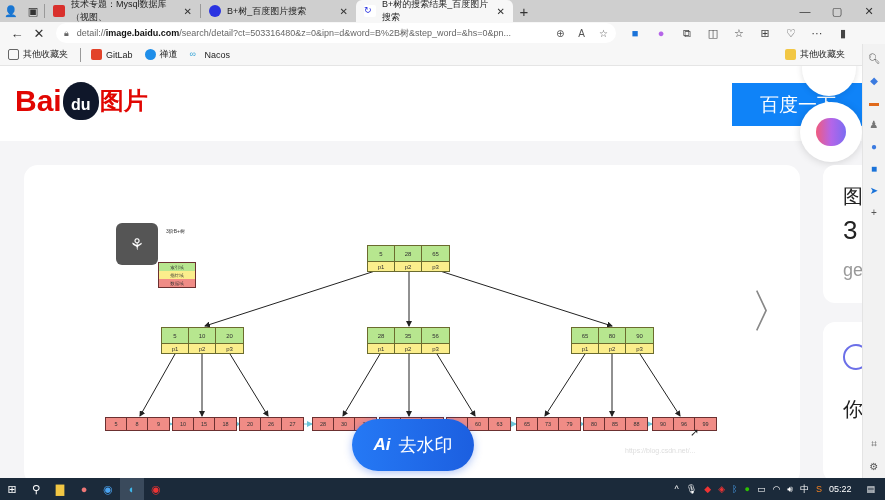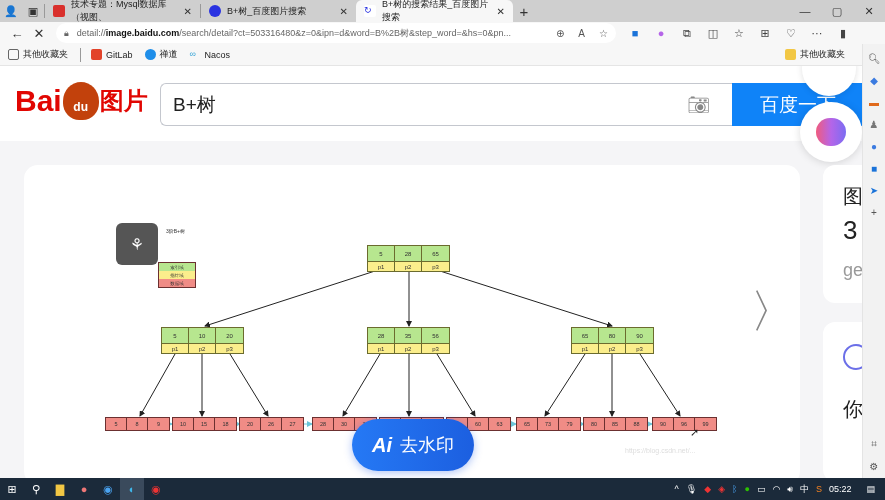--- a/index.html
+++ b/index.html
@@ -19,21 +19,21 @@
 .urlbox b{color:#111;font-weight:bold}
 .urlbox .r{margin-left:auto;display:flex;gap:14px;color:#555;font-size:10px}
 .tools{display:flex;gap:12px;margin-left:12px;align-items:center}
 .tools span{width:14px;height:14px;display:flex;align-items:center;justify-content:center;font-size:11px;color:#444}
 .bm{position:absolute;left:0;top:44px;width:885px;height:22px;background:#f7f7f7;display:flex;align-items:center;padding-left:8px;font-size:9px;color:#222;border-bottom:1px solid #e5e5e5}
 .bm .item{display:flex;align-items:center;margin-right:12px}
 .bm .ico{width:11px;height:11px;margin-right:4px;border-radius:2px}
 .page{position:absolute;left:0;top:66px;width:862px;height:412px;background:#f5f5f7;overflow:hidden}
 .header{position:absolute;left:0;top:0;width:862px;height:75px;background:#fff}
 .logo{position:absolute;left:15px;top:12px;height:46px;display:flex;align-items:center;font-weight:bold;font-size:30px;color:#e10602}
-.logo .paw{width:36px;height:38px;background:#c2410c;border-radius:50% 50% 45% 45%;color:#fff;font-size:12px;display:flex;align-items:flex-end;justify-content:center;padding-bottom:6px;margin:0 1px}
+.logo .paw{width:36px;height:38px;background:#0f172a;border-radius:50% 50% 45% 45%;color:#fff;font-size:16px;display:flex;align-items:flex-end;justify-content:center;padding-bottom:6px;margin:0 1px}
 .logo .cn{font-size:24px;color:#e10602}
 .search{position:absolute;left:160px;top:17px;width:572px;height:43px;border:1px solid #c4c7ce;border-right:none;background:#fff;border-radius:6px 0 0 6px;display:flex;align-items:center;padding-left:12px;font-size:19px;color:#222}
 .search .cam{position:absolute;right:22px;top:10px;font-size:18px;color:#888}
 .sbtn{position:absolute;left:732px;top:17px;width:130px;height:43px;background:#0f83f8;color:#fff;font-size:19px;display:flex;align-items:center;padding-left:28px}
 .float1{position:absolute;left:802px;top:-24px;width:54px;height:54px;background:#fff;border-radius:50%;box-shadow:0 1px 6px rgba(0,0,0,.12)}
 .float2{position:absolute;left:800px;top:36px;width:62px;height:60px;background:#fff;border-radius:50%;box-shadow:0 1px 8px rgba(0,0,0,.14);display:flex;align-items:center;justify-content:center}
 .brain{width:30px;height:28px;border-radius:14px;background:linear-gradient(90deg,#f05b7e,#b565e8,#7b6cf2)}
 .card{position:absolute;left:24px;top:99px;width:776px;height:320px;background:#fff;border-radius:14px}
 .arrow-r{position:absolute;left:750px;top:215px;font-size:46px;color:#888;font-weight:lighter}
 .side-card{position:absolute;left:823px;top:99px;width:40px;height:138px;background:#fff;border-radius:12px 0 0 12px;overflow:hidden}
@@ -46,21 +46,21 @@
 .node .p{background:#fbee8c;height:10px;border-top:1px solid #6b6b2e}
 .leaf{position:absolute;display:flex;border:1px solid #6b3030;height:14px}
 .leaf .c{width:21px;height:12px;display:flex;align-items:center;justify-content:center;font-size:5.5px;color:#333;background:#f08c86;border-right:1px solid #6b3030}
 .leaf .c:last-child{border-right:none}
 .tree-svg{position:absolute;left:0;top:0}
 .legend-icon{position:absolute;left:116px;top:223px;width:42px;height:42px;border-radius:6px;background:#555;display:flex;align-items:center;justify-content:center;color:#fff;font-size:16px}
 .legend-title{position:absolute;left:166px;top:228px;font-size:5px;color:#333}
 .legend-box{position:absolute;left:158px;top:262px;width:38px;border:1px solid #6b3030}
 .legend-box div{height:8px;font-size:4.5px;display:flex;align-items:center;justify-content:center;color:#333}
 .wm{position:absolute;left:352px;top:419px;width:122px;height:52px;border-radius:26px;background:linear-gradient(90deg,#2579f5,#1c5fe0);color:#fff;font-size:18px;display:flex;align-items:center;justify-content:center;gap:8px;box-shadow:0 2px 8px rgba(30,90,230,.35)}
-.wm b{font-style:italic;font-size:20px}
+.wm b{font-style:italic;font-size:17px}
 .wtext{position:absolute;left:625px;top:447px;font-size:7px;color:#ddd}
 .cursor{position:absolute;left:690px;top:426px;font-size:11px;color:#222}
 .rsb{position:absolute;left:862px;top:44px;width:23px;height:434px;background:#f2f2f2;border-left:1px solid #e4e4e4;display:flex;flex-direction:column;align-items:center;gap:10px;padding-top:8px}
 .rsb span{width:12px;height:12px;display:flex;align-items:center;justify-content:center;font-size:10px}
 .taskbar{position:absolute;left:0;top:478px;width:885px;height:22px;background:#1b2a3a;display:flex;align-items:center}
 .taskbar .ti{width:24px;height:22px;display:flex;align-items:center;justify-content:center;font-size:11px;color:#fff}
 .taskbar .ti.act{background:#3a4a5c}
 .tray{margin-left:auto;display:flex;align-items:center;gap:7px;font-size:9px;color:#fff;padding-right:10px}
 </style>
 </head>
@@ -144,24 +144,20 @@
       <span>其他收藏夹</span>
     </div>
 </div>
 
 <div class="page">
   <div class="header">
     <div class="logo">
       <span>Bai</span>
       <span class="paw">du</span>
       <span class="cn">图片</span>
-    </div>
-    <div class="search">
-      <span>B+树</span>
-      <span class="cam">📷︎</span>
     </div>
     <div class="sbtn">百度一下</div>
   </div>
   <div class="float1"></div>
   <div class="float2">
       <div class="brain"></div>
     </div>
 
   <div class="card"></div>
   <div class="side-card">

